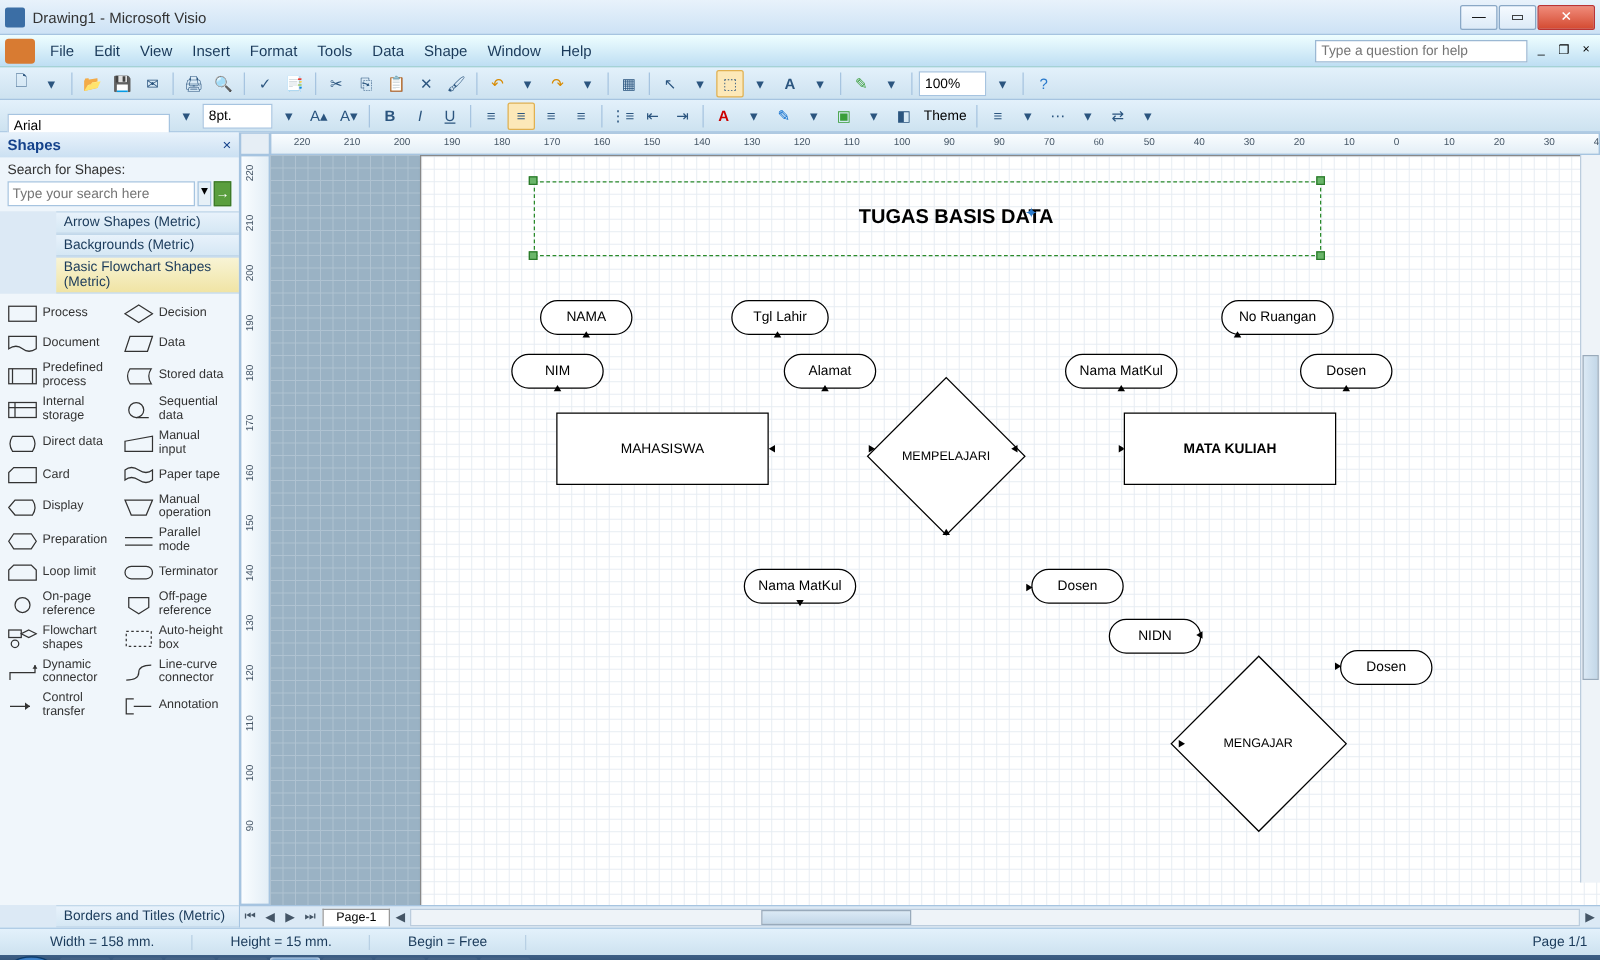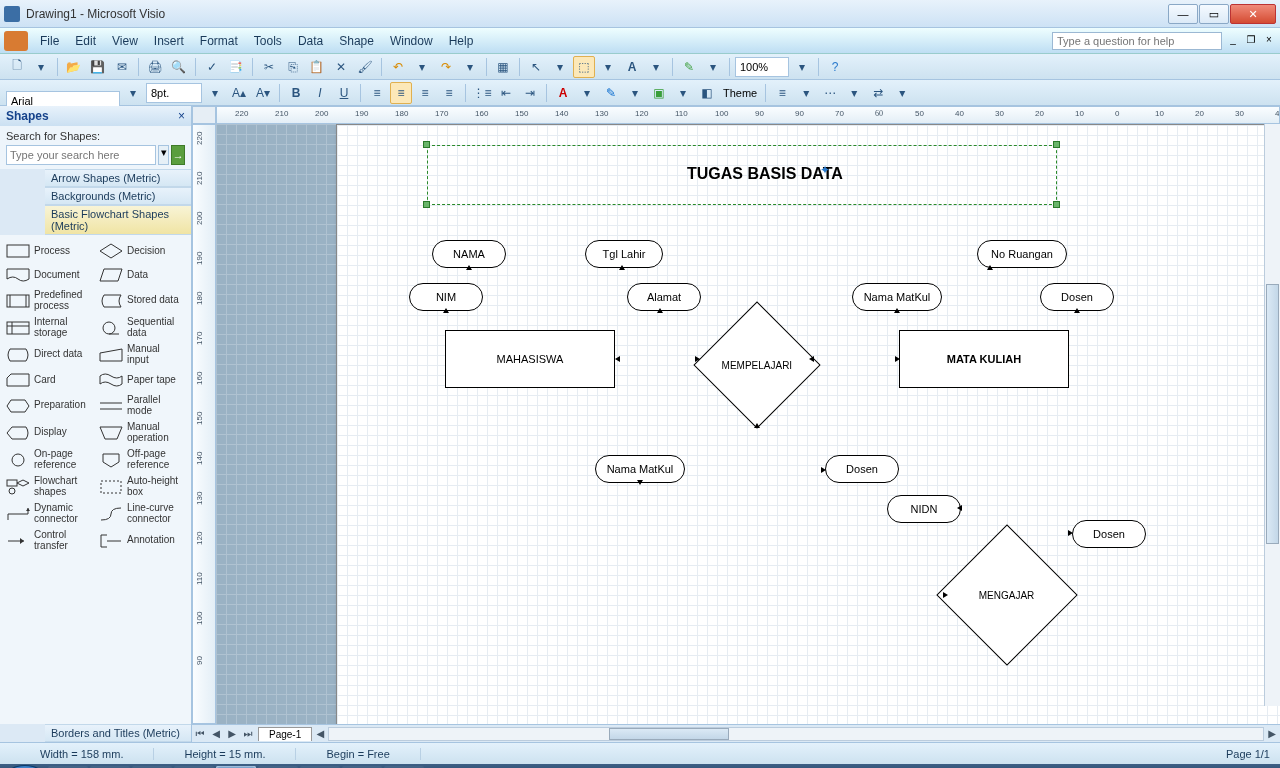--- a/index.html
+++ b/index.html
@@ -18,21 +18,21 @@
 .menubar .officeicon { width: 24px; height: 20px; background: #d87b32; border-radius: 3px; margin-right: 4px; }
 .menubar .mitem { padding: 4px 8px; font-size: 12px; color: #1a3a5a; cursor: pointer; }
 .menubar .helpbox { margin-left: auto; width: 170px; height: 18px; background: #fff; border: 1px solid #9bb8d3; font-size: 11px; color: #999; padding: 1px 4px; }
 .menubar .docbtn { width: 14px; height: 14px; margin-left: 4px; font-size: 10px; text-align: center; }
 
 
 .toolbar { height: 26px; background: linear-gradient(#e3f1fb,#cde2f0); display: flex; align-items: center; padding: 0 6px; border-bottom: 1px solid #a6c4e0; gap: 2px; }
 .tbtn { width: 22px; height: 22px; display: flex; align-items: center; justify-content: center; border-radius: 2px; font-size: 12px; color: #2b557f; }
 .tsep { width: 1px; height: 18px; background: #a6c4e0; margin: 0 3px; }
 .tcombo { height: 20px; border: 1px solid #a6c4e0; background: #fff; font-size: 11px; padding: 0 4px; }
-.fontname { width: 114px; margin-top: 16px; }
+.fontname { width: 130px; margin-top: 16px; }
 .fontsize { width: 56px; }
 .zoom { width: 54px; }
 
 
 .main { display: flex; height: 636px; }
 
 
 .shapespanel { width: 192px; background: #dce9f5; border-right: 1px solid #a6c4e0; display: flex; flex-direction: column; font-size: 11px; }
 .shapespanel .hdr { height: 20px; background: linear-gradient(#e8f2fb,#cbe0f2); padding: 2px 6px; font-size: 12px; color: #15428b; font-weight: 600; display: flex; align-items: center; }
 .shapespanel .hdr .x { margin-left: auto; font-weight: 400; }
@@ -360,51 +360,69 @@
                 <path d="M1 4 Q6 0 12 4 Q18 8 23 4 V12 Q18 16 12 12 Q6 8 1 12 Z" fill="none" stroke="#333"></path>
               </svg>
             </span>
             <span class="lbl">Paper tape</span>
           </div>
         </div>
         <div class="shaperow">
           <div class="shapecell">
             <span class="ic">
               <svg width="24" height="16">
+                <path d="M1 8 L6 2 H20 Q24 8 20 14 H6 Z" fill="none" stroke="#333"></path>
+              </svg>
+            </span>
+            <span class="lbl">Display</span>
+          </div>
+          <div class="shapecell">
+            <span class="ic">
+              <svg width="24" height="16">
+                <polygon points="1,2 23,2 18,14 6,14" fill="none" stroke="#333"></polygon>
+              </svg>
+            </span>
+            <span class="lbl">Manual operation</span>
+          </div>
+        </div>
+        <div class="shaperow">
+          <div class="shapecell">
+            <span class="ic">
+              <svg width="24" height="16">
                 <polygon points="5,2 19,2 23,8 19,14 5,14 1,8" fill="none" stroke="#333"></polygon>
               </svg>
             </span>
             <span class="lbl">Preparation</span>
           </div>
           <div class="shapecell">
             <span class="ic">
               <svg width="24" height="16">
                 <line x1="1" y1="5" x2="23" y2="5" stroke="#333"></line>
                 <line x1="1" y1="11" x2="23" y2="11" stroke="#333"></line>
               </svg>
             </span>
             <span class="lbl">Parallel mode</span>
           </div>
         </div>
         <div class="shaperow">
           <div class="shapecell">
             <span class="ic">
               <svg width="24" height="16">
-                <path d="M1 8 L6 2 H20 Q24 8 20 14 H6 Z" fill="none" stroke="#333"></path>
-              </svg>
-            </span>
-            <span class="lbl">Display</span>
-          </div>
-          <div class="shapecell">
-            <span class="ic">
-              <svg width="24" height="16">
-                <polygon points="1,2 23,2 18,14 6,14" fill="none" stroke="#333"></polygon>
-              </svg>
-            </span>
-            <span class="lbl">Manual operation</span>
+                <polygon points="5,2 19,2 23,6 23,14 1,14 1,6" fill="none" stroke="#333"></polygon>
+              </svg>
+            </span>
+            <span class="lbl">Loop limit</span>
+          </div>
+          <div class="shapecell">
+            <span class="ic">
+              <svg width="24" height="16">
+                <rect x="1" y="3" width="22" height="10" rx="5" fill="none" stroke="#333"></rect>
+              </svg>
+            </span>
+            <span class="lbl">Terminator</span>
           </div>
         </div>
         <div class="shaperow">
           <div class="shapecell">
             <span class="ic">
               <svg width="24" height="16">
                 <circle cx="12" cy="8" r="6" fill="none" stroke="#333"></circle>
               </svg>
             </span>
             <span class="lbl">On-page reference</span>

